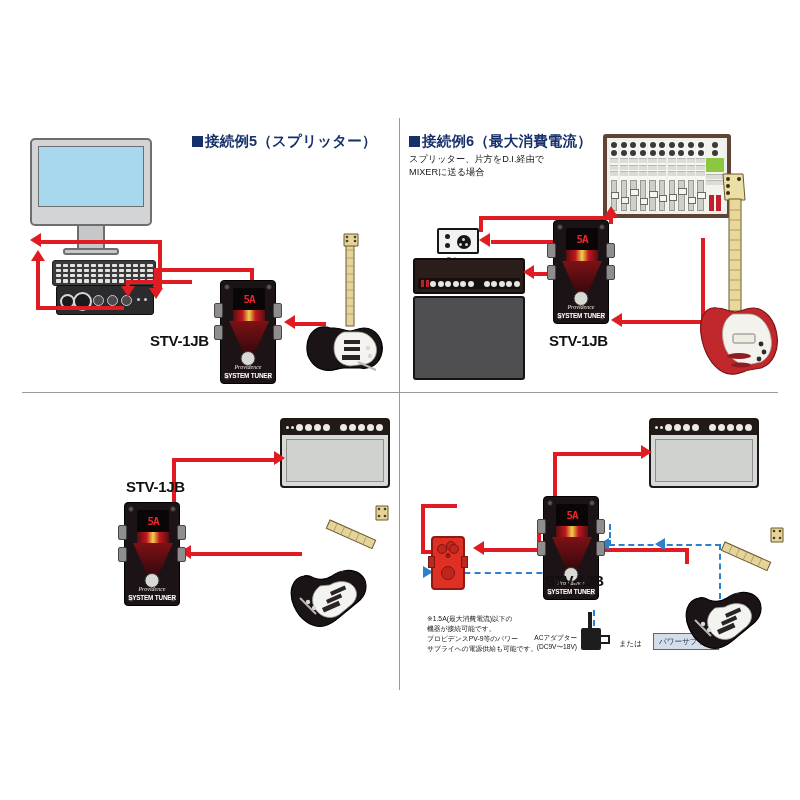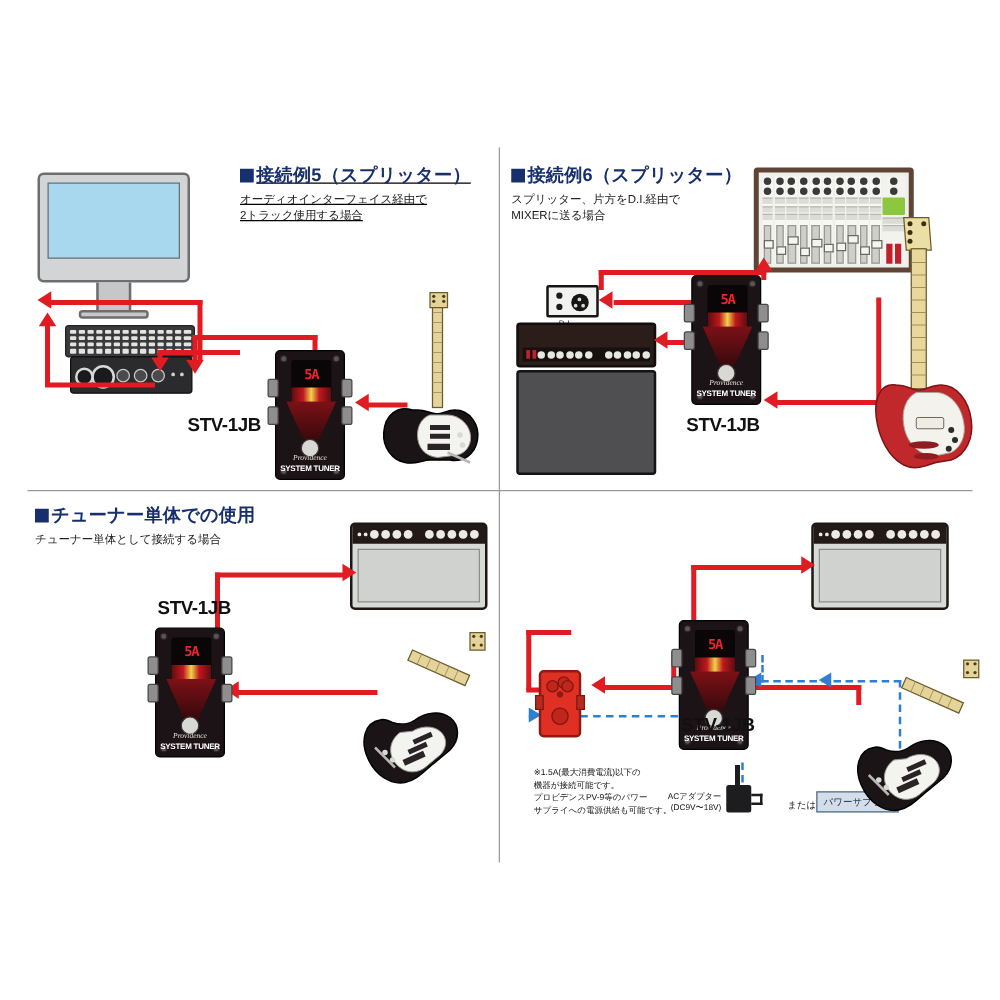--- a/index.html
+++ b/index.html
@@ -175,45 +175,43 @@
   
   .acad{position:absolute;}
   .ac-body{position:absolute;left:0;top:0;width:20px;height:22px;background:#1d1d1f;border-radius:2px;}
   .ac-plug{position:absolute;left:20px;top:7px;width:9px;height:9px;border:2px solid #1d1d1f;
     border-left:none;box-sizing:border-box;}
   .ac-cord{position:absolute;left:7px;top:-16px;width:4px;height:18px;background:#1d1d1f;}
   .ac-label{position:absolute;font-size:6.6px;color:#111;line-height:1.35;text-align:right;white-space:pre-line;}
   .ps-box{position:absolute;width:66px;height:17px;background:#d4dde8;border:1.5px solid #4a6b8c;
     box-sizing:border-box;display:flex;align-items:center;justify-content:center;
     font-size:7.6px;color:#15304f;}
-  .mata{position:absolute;font-size:7.4px;color:#111;margin-left:11px;}
+  .mata{position:absolute;font-size:7.4px;color:#111;}
 
   
   .gtr{position:absolute;}
   .gtr svg{display:block;}
 
   
   .note{position:absolute;font-size:6.8px;color:#111;line-height:1.45;white-space:pre-line;}
 </style>
 </head>
 <body>
 
 <div id="page">
 
   <div class="divider-v"></div>
   <div class="divider-h"></div>
 
   <div class="panel" id="panel1">
 
-    <div class="hdr" style="left:170px;top:14px;text-decoration:underline;">
+    <div class="hdr" style="left:170px;top:14px;">
       <div class="hdr-title">
         <span class="hdr-bullet"></span><span>接続例5（スプリッター）</span>
       </div>
-      <div class="hdr-sub">オーディオインターフェイス経由で
-2トラック使用する場合</div>
     </div>
 
     <div class="monitor" style="left:8px;top:18px;">
       <div class="mon-body">
         <div class="mon-screen"></div>
       </div>
       <div class="mon-stand-neck"></div>
       <div class="mon-stand-base"></div>
       <div class="keyboard">
         <div class="kb-row">
@@ -364,21 +362,21 @@
         <circle cx="70" cy="124" r="2.2" fill="#d8d8d4"></circle>
         <path d="M58 130 L76 138" stroke="#b8b8b4" stroke-width="2"></path>
       </svg>
     </div>
   </div>
 
   <div class="panel" id="panel2">
 
     <div class="hdr" style="left:6px;top:14px;">
       <div class="hdr-title">
-        <span class="hdr-bullet"></span><span>接続例6（スプリッター）</span>
+        <span class="hdr-bullet"></span><span>接続例6（最大消費電流）</span>
       </div>
       <div class="hdr-sub">スプリッター、片方をD.I.経由で
 MIXERに送る場合</div>
     </div>
 
     <div class="mixer" style="left:200px;top:14px;">
       <div class="mx-ch">
           <div class="mx-knob">
             <i></i>
           </div>
@@ -634,26 +632,20 @@
         <circle cx="65" cy="186" r="2.4" fill="#2b2b2b"></circle>
         <circle cx="60" cy="193" r="2.4" fill="#2b2b2b"></circle>
         <ellipse cx="40" cy="190" rx="12" ry="3" fill="#8e1c20"></ellipse>
         <ellipse cx="42" cy="199" rx="10" ry="2.6" fill="#8e1c20"></ellipse>
       </svg>
     </div>
   </div>
 
   <div class="panel" id="panel3">
 
-    <div class="hdr" style="left:6px;top:10px;">
-      <div class="hdr-title">
-        <span class="hdr-bullet"></span><span>チューナー単体での使用</span>
-      </div>
-      <div class="hdr-sub">チューナー単体として接続する場合</div>
-    </div>
 
     <div class="combo" style="left:258px;top:22px;">
       <div class="combo-panel">
         <span class="cdot"></span>
           <span class="cdot"></span>
         <span class="ck"></span>
           <span class="ck"></span>
           <span class="ck"></span>
           <span class="ck"></span>
         <span class="cgap"></span>

